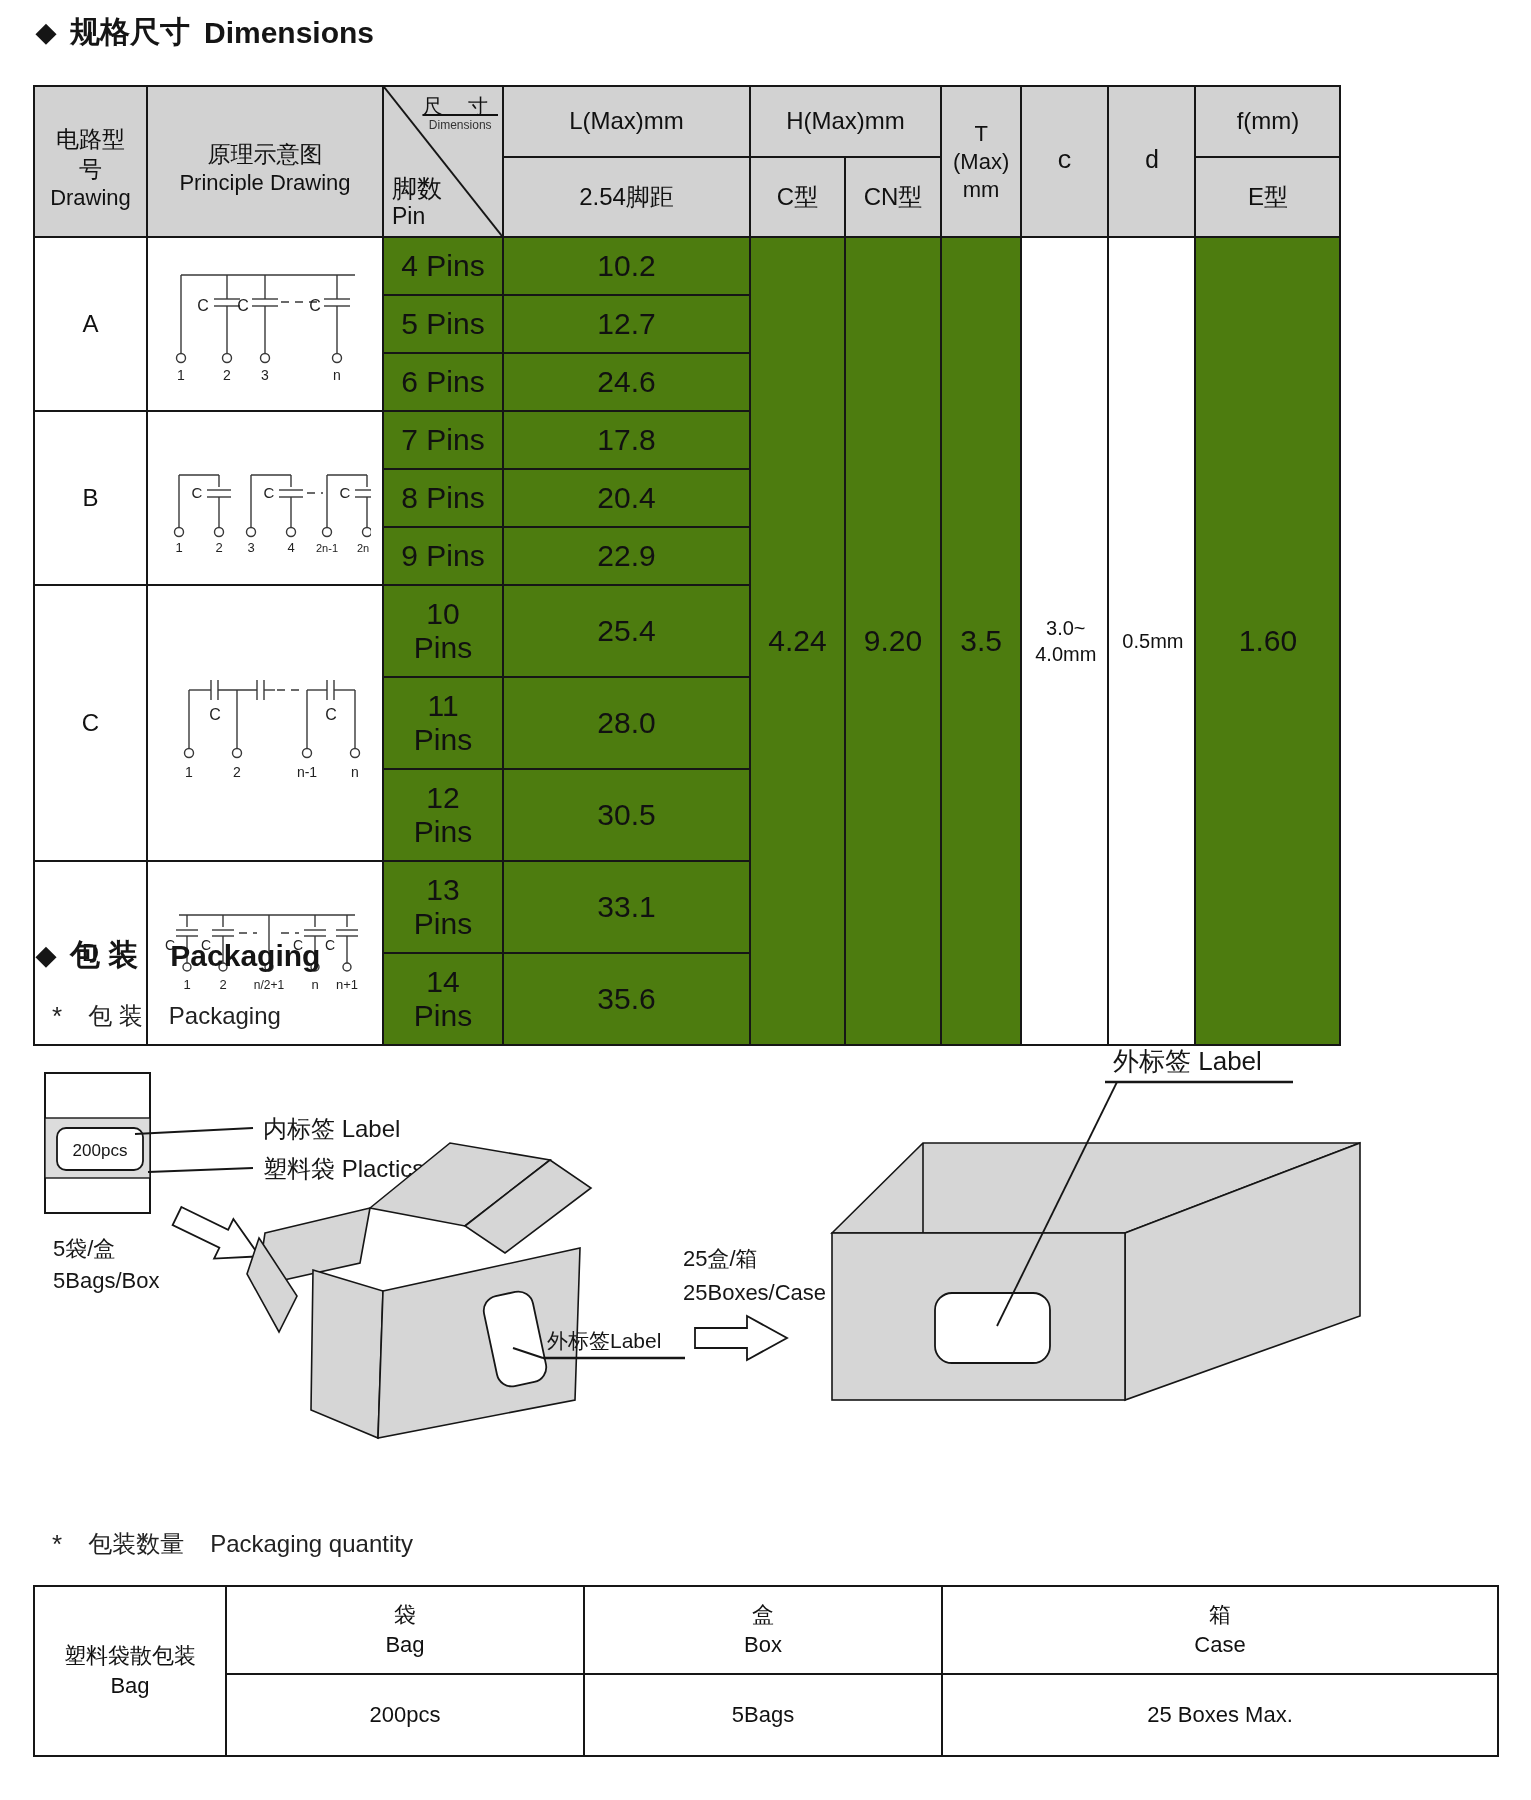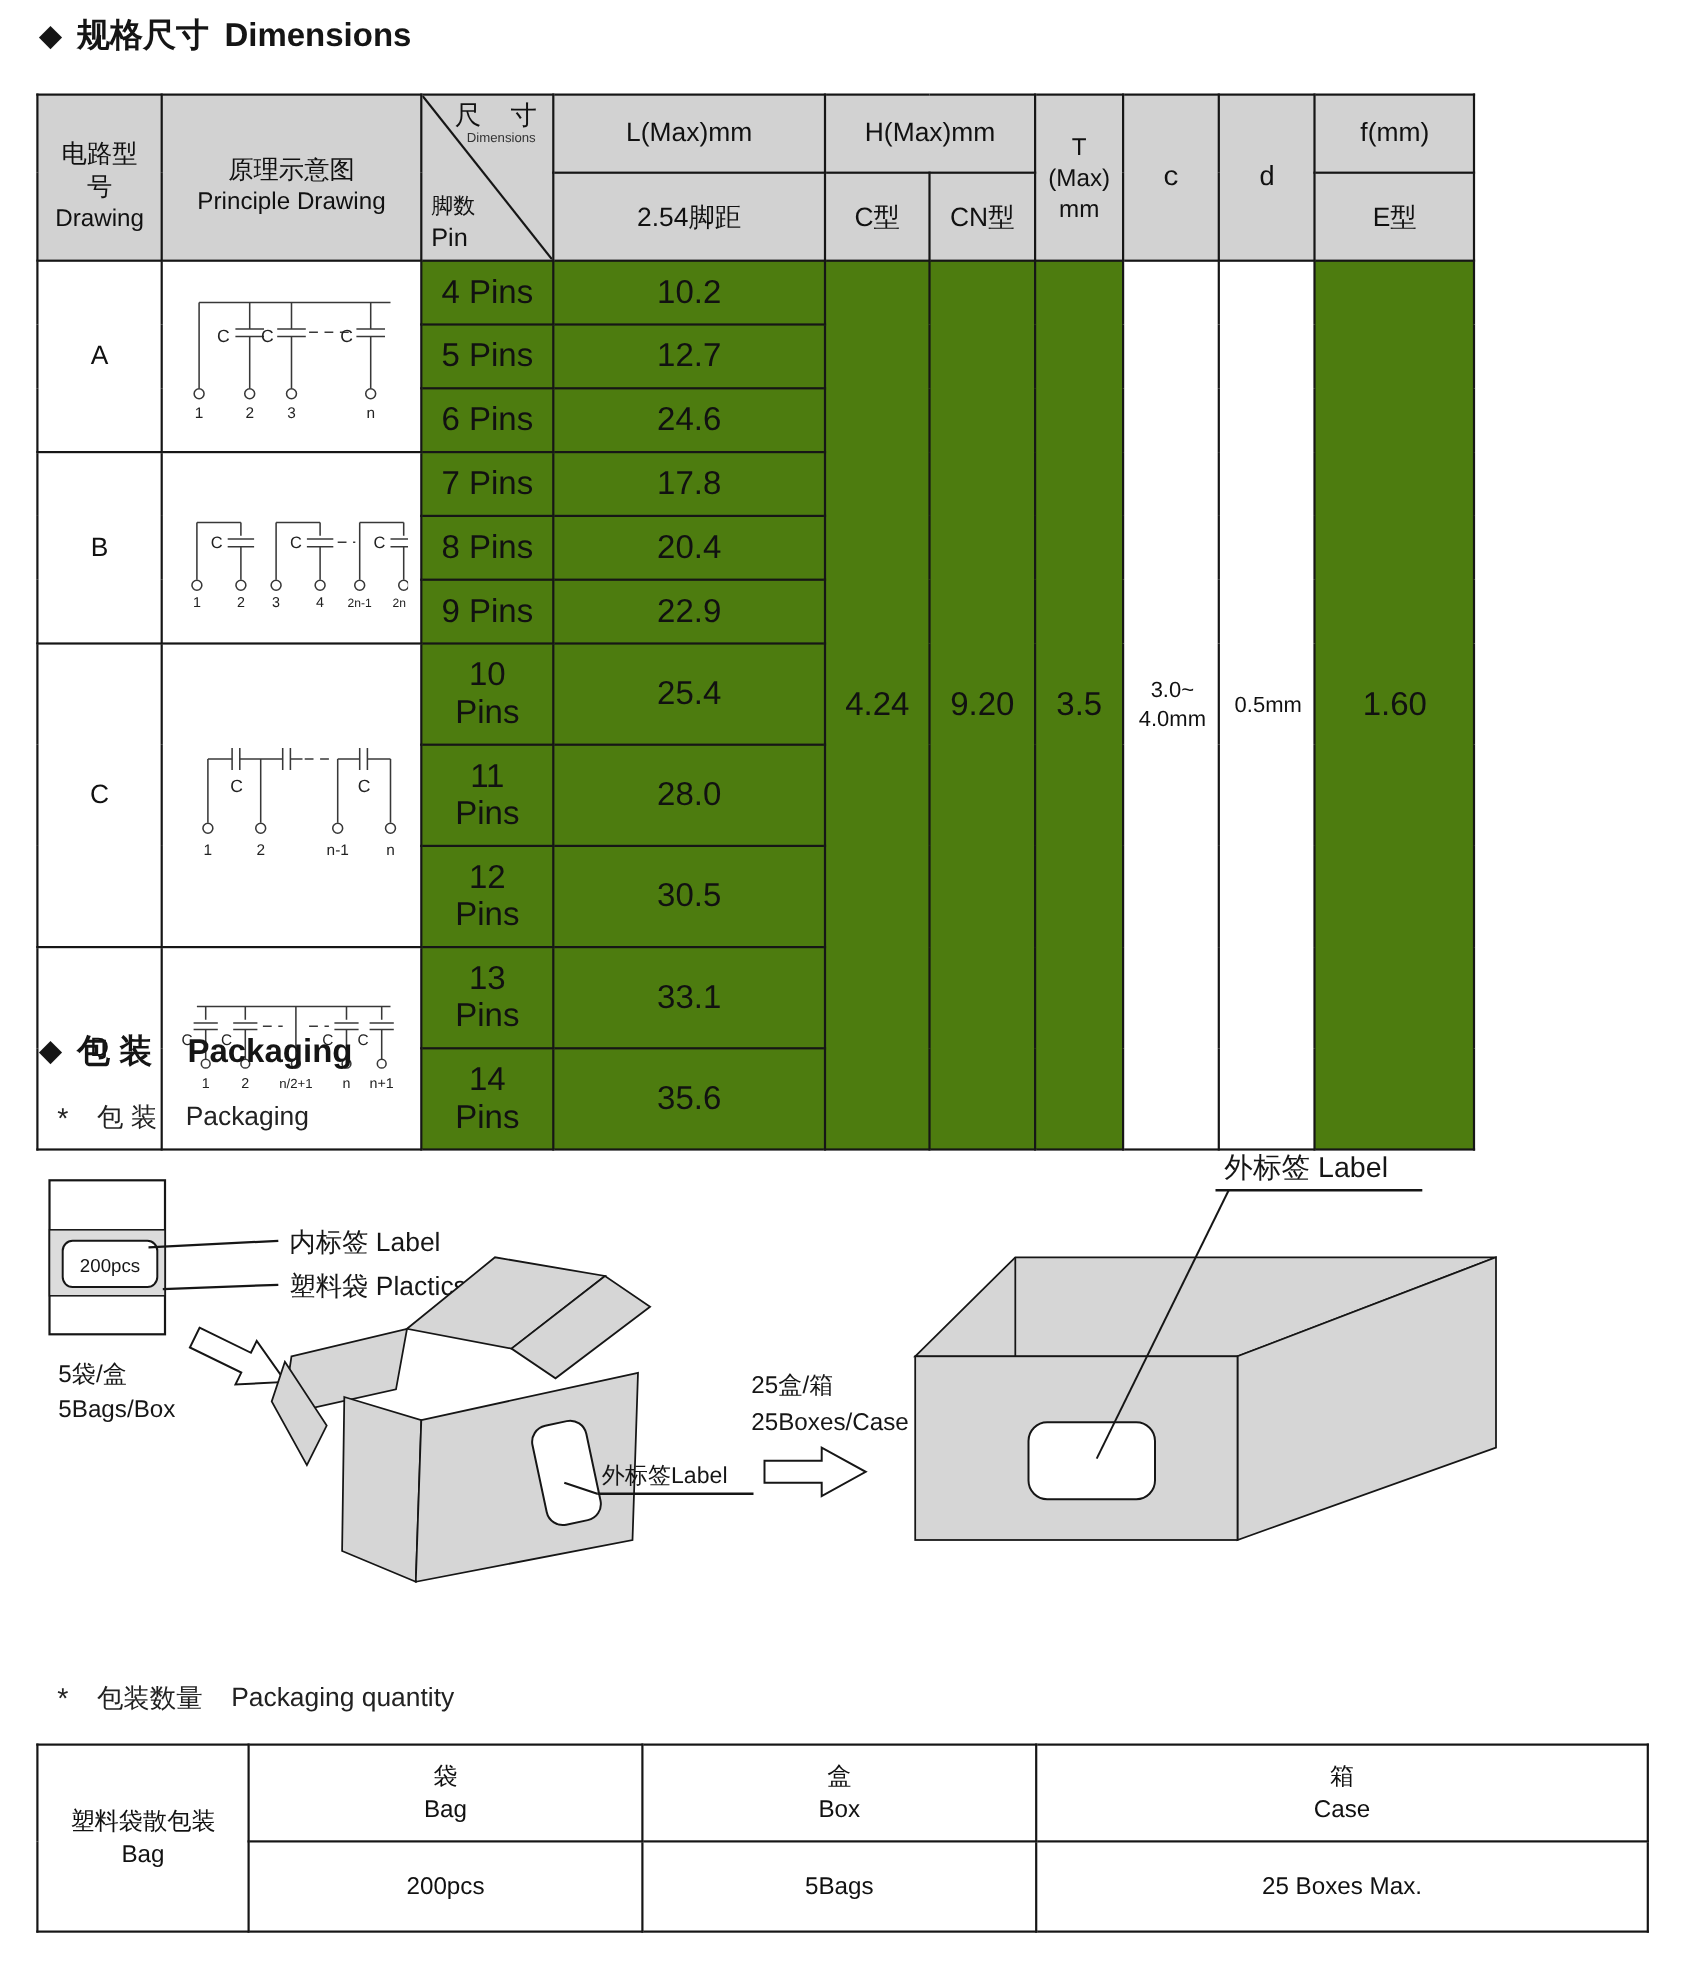--- a/index.html
+++ b/index.html
@@ -14,24 +14,24 @@
   
   table.dim{border-collapse:collapse;table-layout:fixed;}
   table.dim th,table.dim td{border:2px solid #161616;padding:11px;text-align:center;vertical-align:middle;}
   table.dim th{background:#d2d2d2;font-weight:normal;}
   .hzh{font-size:23px;line-height:30px;margin-top:12px;}
   .hen{font-size:22px;line-height:28px;}
   .hbig{font-size:24px;}
   .pinhead{position:relative;height:149px;}
   .pinhead svg.diag{position:absolute;left:0;top:0;width:100%;height:100%;}
   .pinhead .size-lbl{position:absolute;top:6px;right:4px;text-align:center;}
-  .pinhead .size-lbl .zh{font-size:24px;letter-spacing:10px;line-height:26px;}
+  .pinhead .size-lbl .zh{font-size:20px;letter-spacing:10px;line-height:26px;text-decoration:underline;}
   .pinhead .size-lbl .en{font-size:12px;line-height:13px;color:#333;}
   .pinhead .pin-lbl{position:absolute;bottom:6px;left:8px;text-align:left;}
-  .pinhead .pin-lbl .zh{font-size:20px;line-height:28px;}
+  .pinhead .pin-lbl .zh{font-size:25px;line-height:28px;}
   .pinhead .pin-lbl .en{font-size:23px;line-height:28px;}
   td.body-val{font-size:30px;background:#4d7c0f;}
   td.circ{font-size:24px;background:#fff;}
   td.draw{background:#fff;}
   td.range{font-size:20px;text-align:left;line-height:26px;}
   td.range div{padding-left:2px;}
   .mono{font-family:"Liberation Mono",monospace;font-size:25px;}
   
   svg.schem{display:block;margin:0 auto;}
   svg.schem line,svg.schem path{stroke:#383838;stroke-width:1.4;fill:none;}

